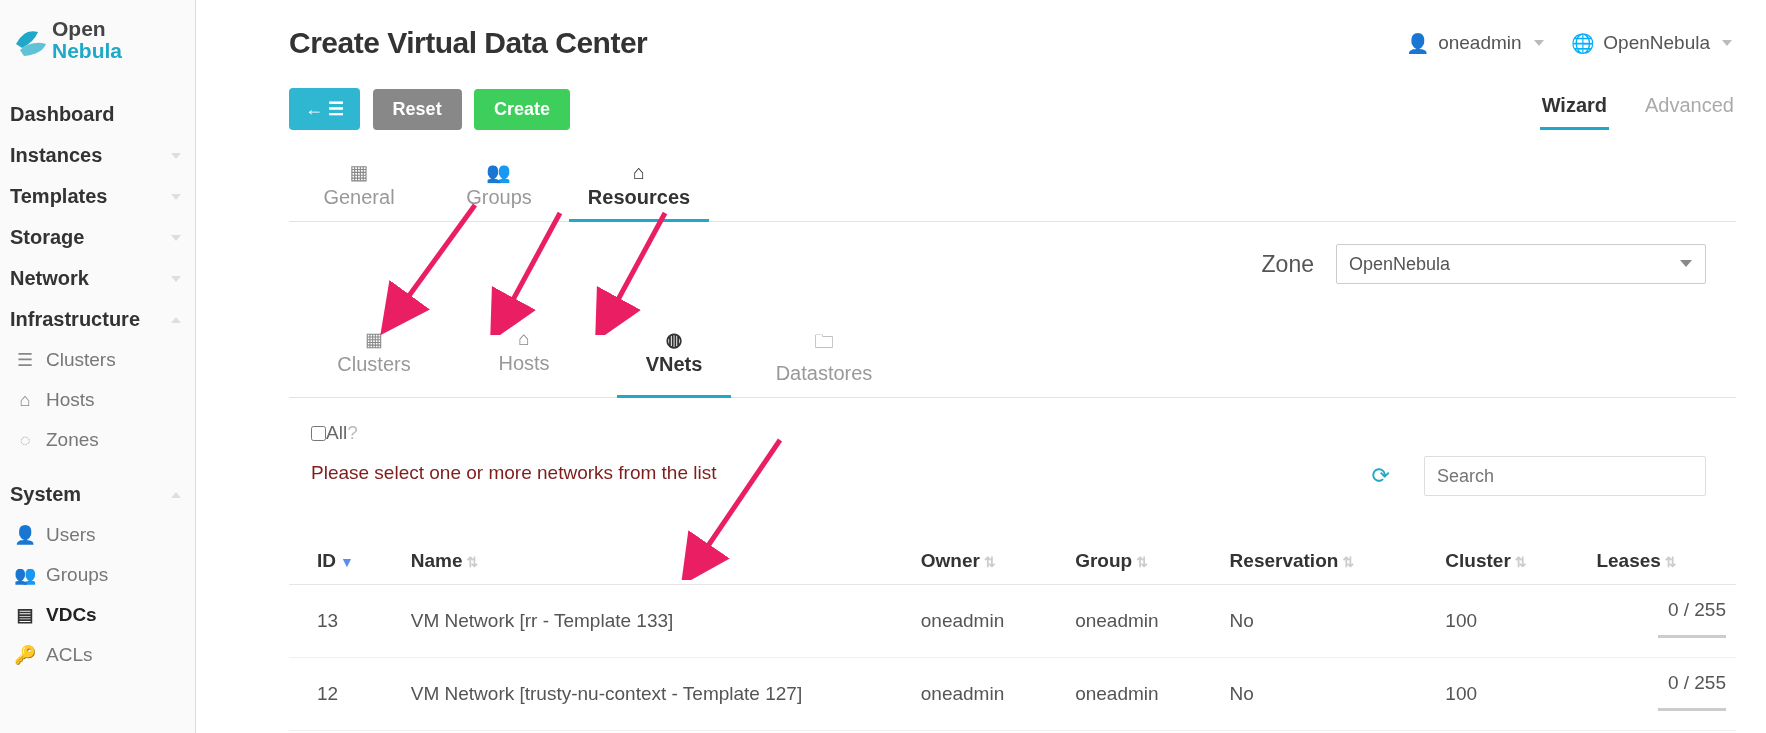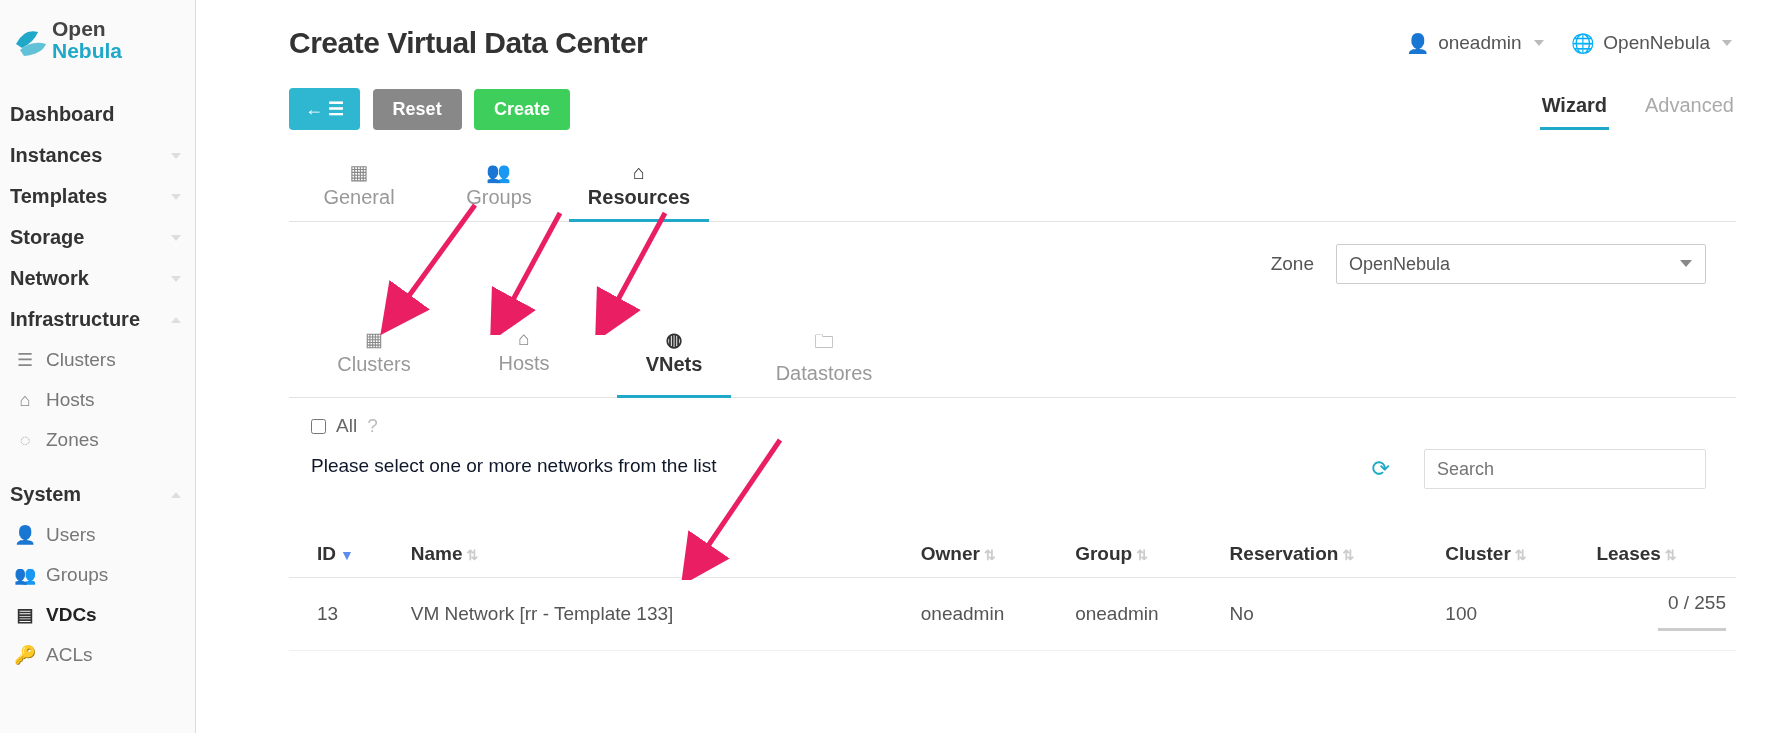--- a/index.html
+++ b/index.html
@@ -35,37 +35,37 @@
 .mode-tab.active { color:#333; font-weight:700; border-bottom-color:#1fa8c7;}
 
 .wizard-tabs { display:flex; gap:0; margin-top:24px; border-bottom:1px solid #e3e3e3;}
 .wtab { display:flex; flex-direction:column; align-items:center; justify-content:flex-end; width:140px; padding:6px 0 12px; color:#999; font-size:20px; cursor:pointer; position:relative;}
 .wtab.active { color:#333; font-weight:700;}
 .wtab.active::after { content:""; position:absolute; left:0; right:0; bottom:-1px; height:3px; background:#1fa8c7;}
 .wtab .ticon { font-size:20px; margin-bottom:2px; color:#888;}
 .wtab.active .ticon { color:#333;}
 
 .zone-row { display:flex; align-items:center; justify-content:flex-end; gap:22px; margin-top:22px; padding-right:30px;}
-.zone-row label { font-size:19px; color:#555;}
+.zone-row label { font-size:23px; color:#555;}
 .zone-select { width:370px; height:40px; border:1px solid #ccc; border-radius:2px; padding:0 12px; font-size:18px; background:#fff; color:#555; appearance:none; position:relative;}
 .zone-wrap { position:relative;}
 .zone-wrap::after { content:""; position:absolute; right:14px; top:16px; width:0;height:0;border-left:6px solid transparent;border-right:6px solid transparent;border-top:7px solid #888; pointer-events:none;}
 
 .sub-tabs { display:flex; margin-top:40px; border-bottom:1px solid #e3e3e3; padding-left:10px;}
 .stab { display:flex; flex-direction:column; align-items:center; width:150px; padding:4px 0 12px; color:#999; font-size:20px; cursor:pointer; position:relative;}
 .stab.active { color:#333; font-weight:700;}
 .stab.active::after { content:""; position:absolute; left:18px; right:18px; bottom:-1px; height:3px; background:#1fa8c7;}
 .stab .ticon { font-size:19px; margin-bottom:2px; color:#888;}
 .stab.active .ticon { color:#333;}
 
-.all-row { display:flex; align-items:center; gap:10px; margin:17px 0 0 22px; font-size:19px; color:#666;}
+.all-row { display:flex; align-items:center; margin:24px 0 0 22px; font-size:19px; color:#666;}
 .all-row input { width:15px; height:15px;}
 .help-ico { color:#bbb;}
 
-.hint { margin:18px 0 0 22px; font-size:19px; color:#0f172a;}
+.hint { margin:18px 0 0 22px; font-size:19px; color:#7f1d1d;}
 
 .data-controls { display:flex; justify-content:flex-end; align-items:center; gap:34px; margin-top:-28px; padding-right:30px;}
 .refresh { color:#1fa8c7; font-size:22px; cursor:pointer;}
 .search { width:282px; height:40px; border:1px solid #ddd; border-radius:2px; padding:0 12px; font-size:18px;}
 
 .table { width:100%; margin-top:42px; border-collapse:collapse;}
 .table th { text-align:left; font-size:19px; font-weight:700; color:#333; padding:12px 10px; border-bottom:1px solid #e5e5e5;}
 .table th .sort { color:#ccc; font-size:14px; margin-left:4px;}
 .table th.id .sort { color:#5b8def;}
 .table td { font-size:19px; color:#555; padding:14px 10px; border-bottom:1px solid #f0f0f0;}
@@ -251,20 +251,29 @@
     <tbody>
       <tr>
         <td class="id">13</td>
         <td>VM Network [rr - Template 133]</td>
         <td>oneadmin</td>
         <td>oneadmin</td>
         <td>No</td>
         <td>100</td>
         <td class="lease-cell"><span>0 / 255</span><br><span class="lease-bar"></span></td>
       </tr>
+      <tr>
+        <td class="id">12</td>
+        <td>VM Network [trusty-nu-context - Template 127]</td>
+        <td>oneadmin</td>
+        <td>oneadmin</td>
+        <td>No</td>
+        <td>100</td>
+        <td class="lease-cell"><span>0 / 255</span><br><span class="lease-bar"></span></td>
+      </tr>
     </tbody>
   </table>
 </div>
 
 <svg class="arrow" style="left:380px; top:195px;" width="120" height="140">
   <defs>
       <marker id="ah1" markerWidth="10" markerHeight="10" refX="5" refY="5" orient="auto">
         <path d="M0,0 L10,5 L0,10 Z" fill="#e91e63"></path>
       </marker>
     </defs>

